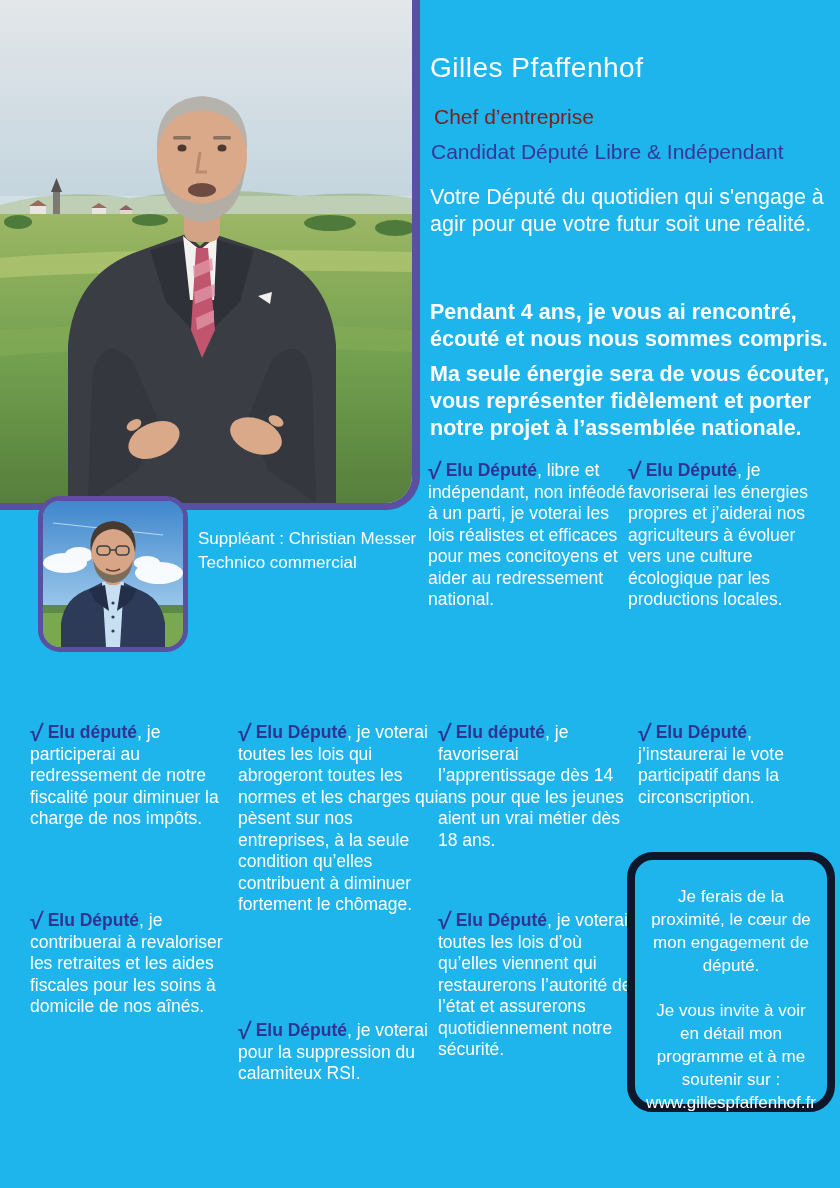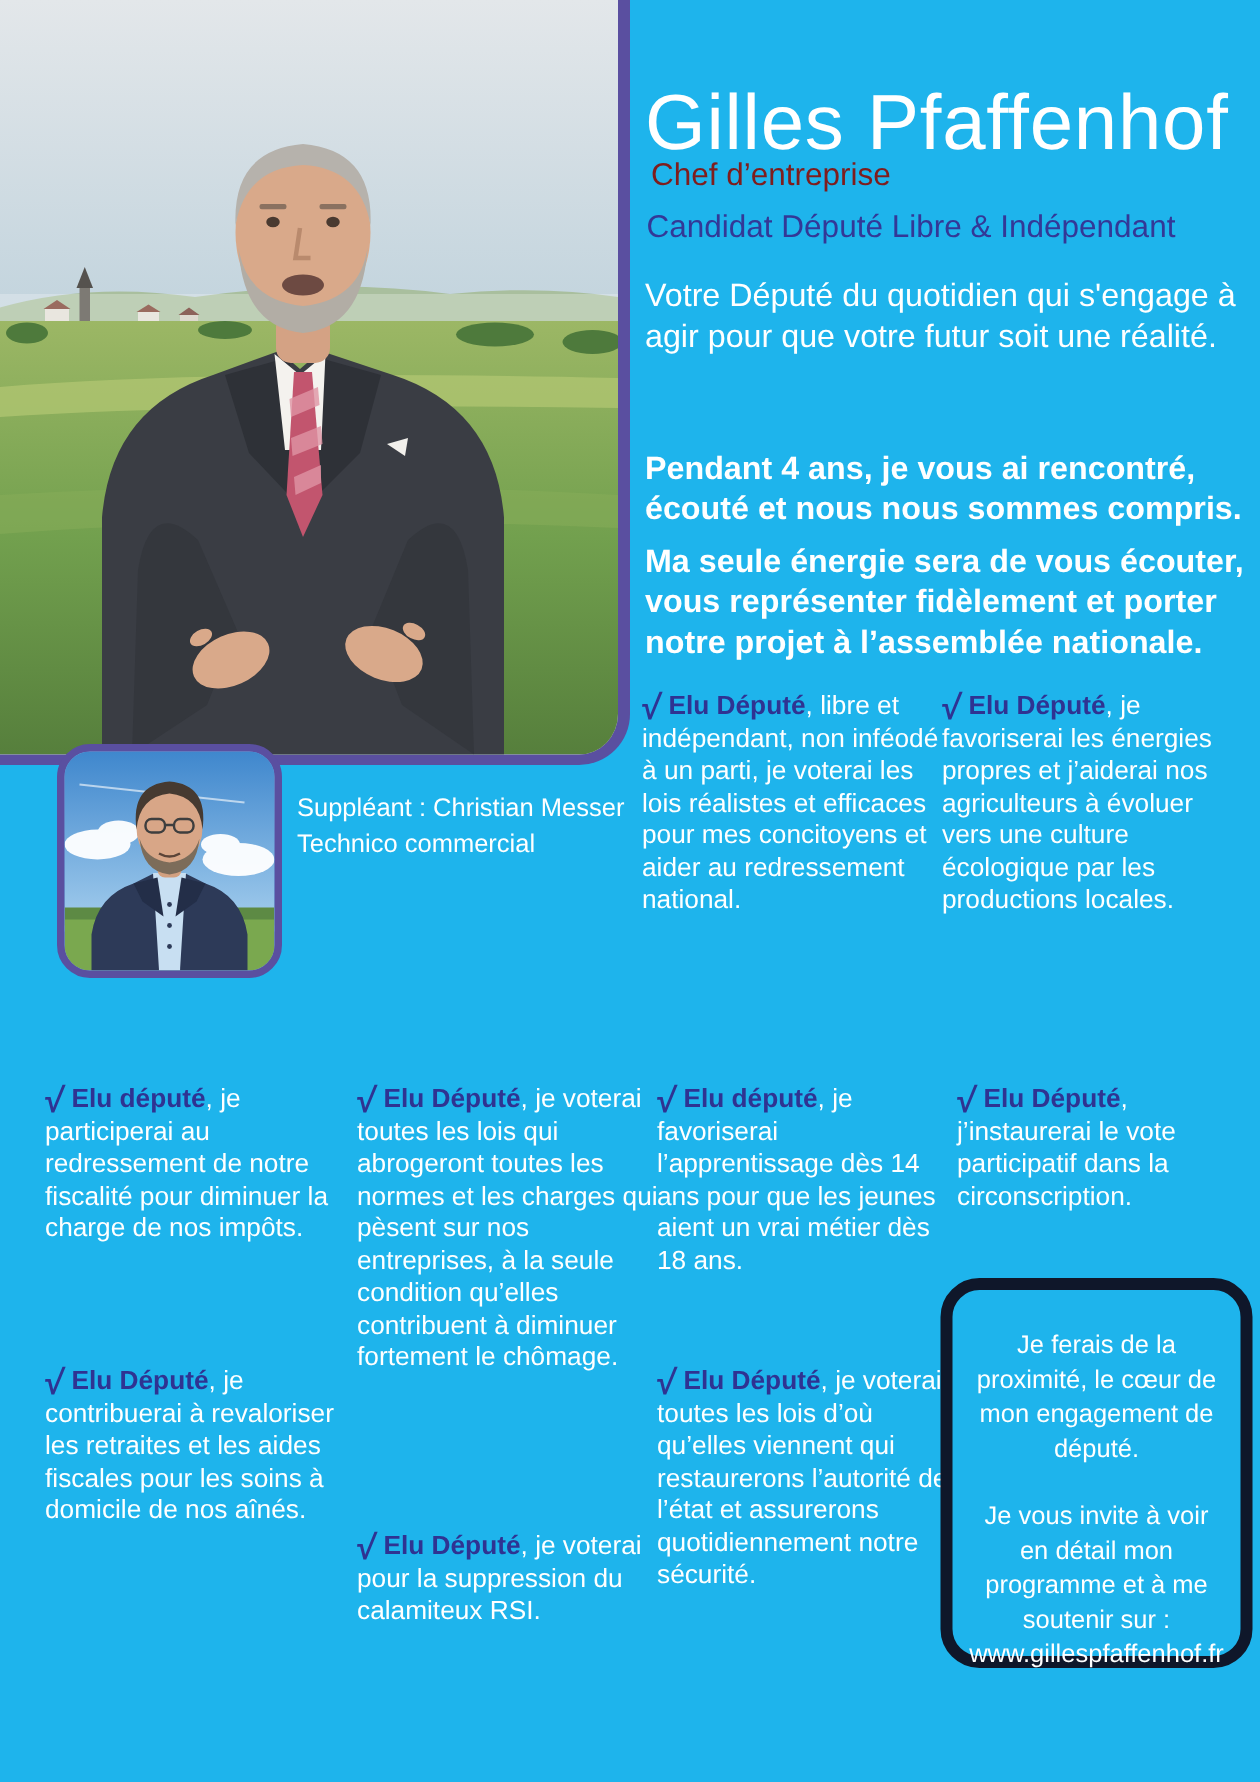--- a/index.html
+++ b/index.html
@@ -11,21 +11,21 @@
   .main-photo{left:0;top:0;width:420px;height:510px;box-sizing:border-box;
     border-right:8px solid #5A4FA0;border-bottom:7px solid #5A4FA0;
     border-bottom-right-radius:34px;overflow:hidden;background:#c8d6df;}
   .main-photo svg{display:block;width:100%;height:100%;}
   .supp-photo{left:38px;top:496px;width:150px;height:156px;box-sizing:border-box;
     border:5px solid #5A4FA0;border-radius:22px;overflow:hidden;background:#6ca9de;z-index:5;}
   .supp-photo svg{display:block;width:100%;height:100%;}
   .supp-caption{left:198px;top:527px;width:230px;font-size:17px;line-height:24px;color:#fff;}
 
   
-  .name{left:430px;top:52px;font-size:52px;font-weight:400;color:#fff;letter-spacing:.5px;}
+  .name{left:430px;top:52px;font-size:28px;font-weight:400;color:#fff;letter-spacing:.5px;}
   .role{left:434px;top:105px;font-size:21px;color:#7f1d1d;}
   .candidacy{left:431px;top:140px;font-size:21px;color:#333897;}
   .tagline{left:430px;top:184px;width:396px;font-size:21.5px;line-height:27px;}
   .para{left:430px;width:406px;font-size:21.5px;line-height:27px;font-weight:bold;}
 
   
   .pledge{font-size:17.5px;line-height:21.5px;color:#fff;}
   .pledge .lead{color:#2F3392;font-weight:700;}
   .check{display:inline-block;color:#2F3392;font-weight:700;font-size:23px;
          line-height:0;vertical-align:-3px;margin-right:5px;transform:skewX(-6deg);}

